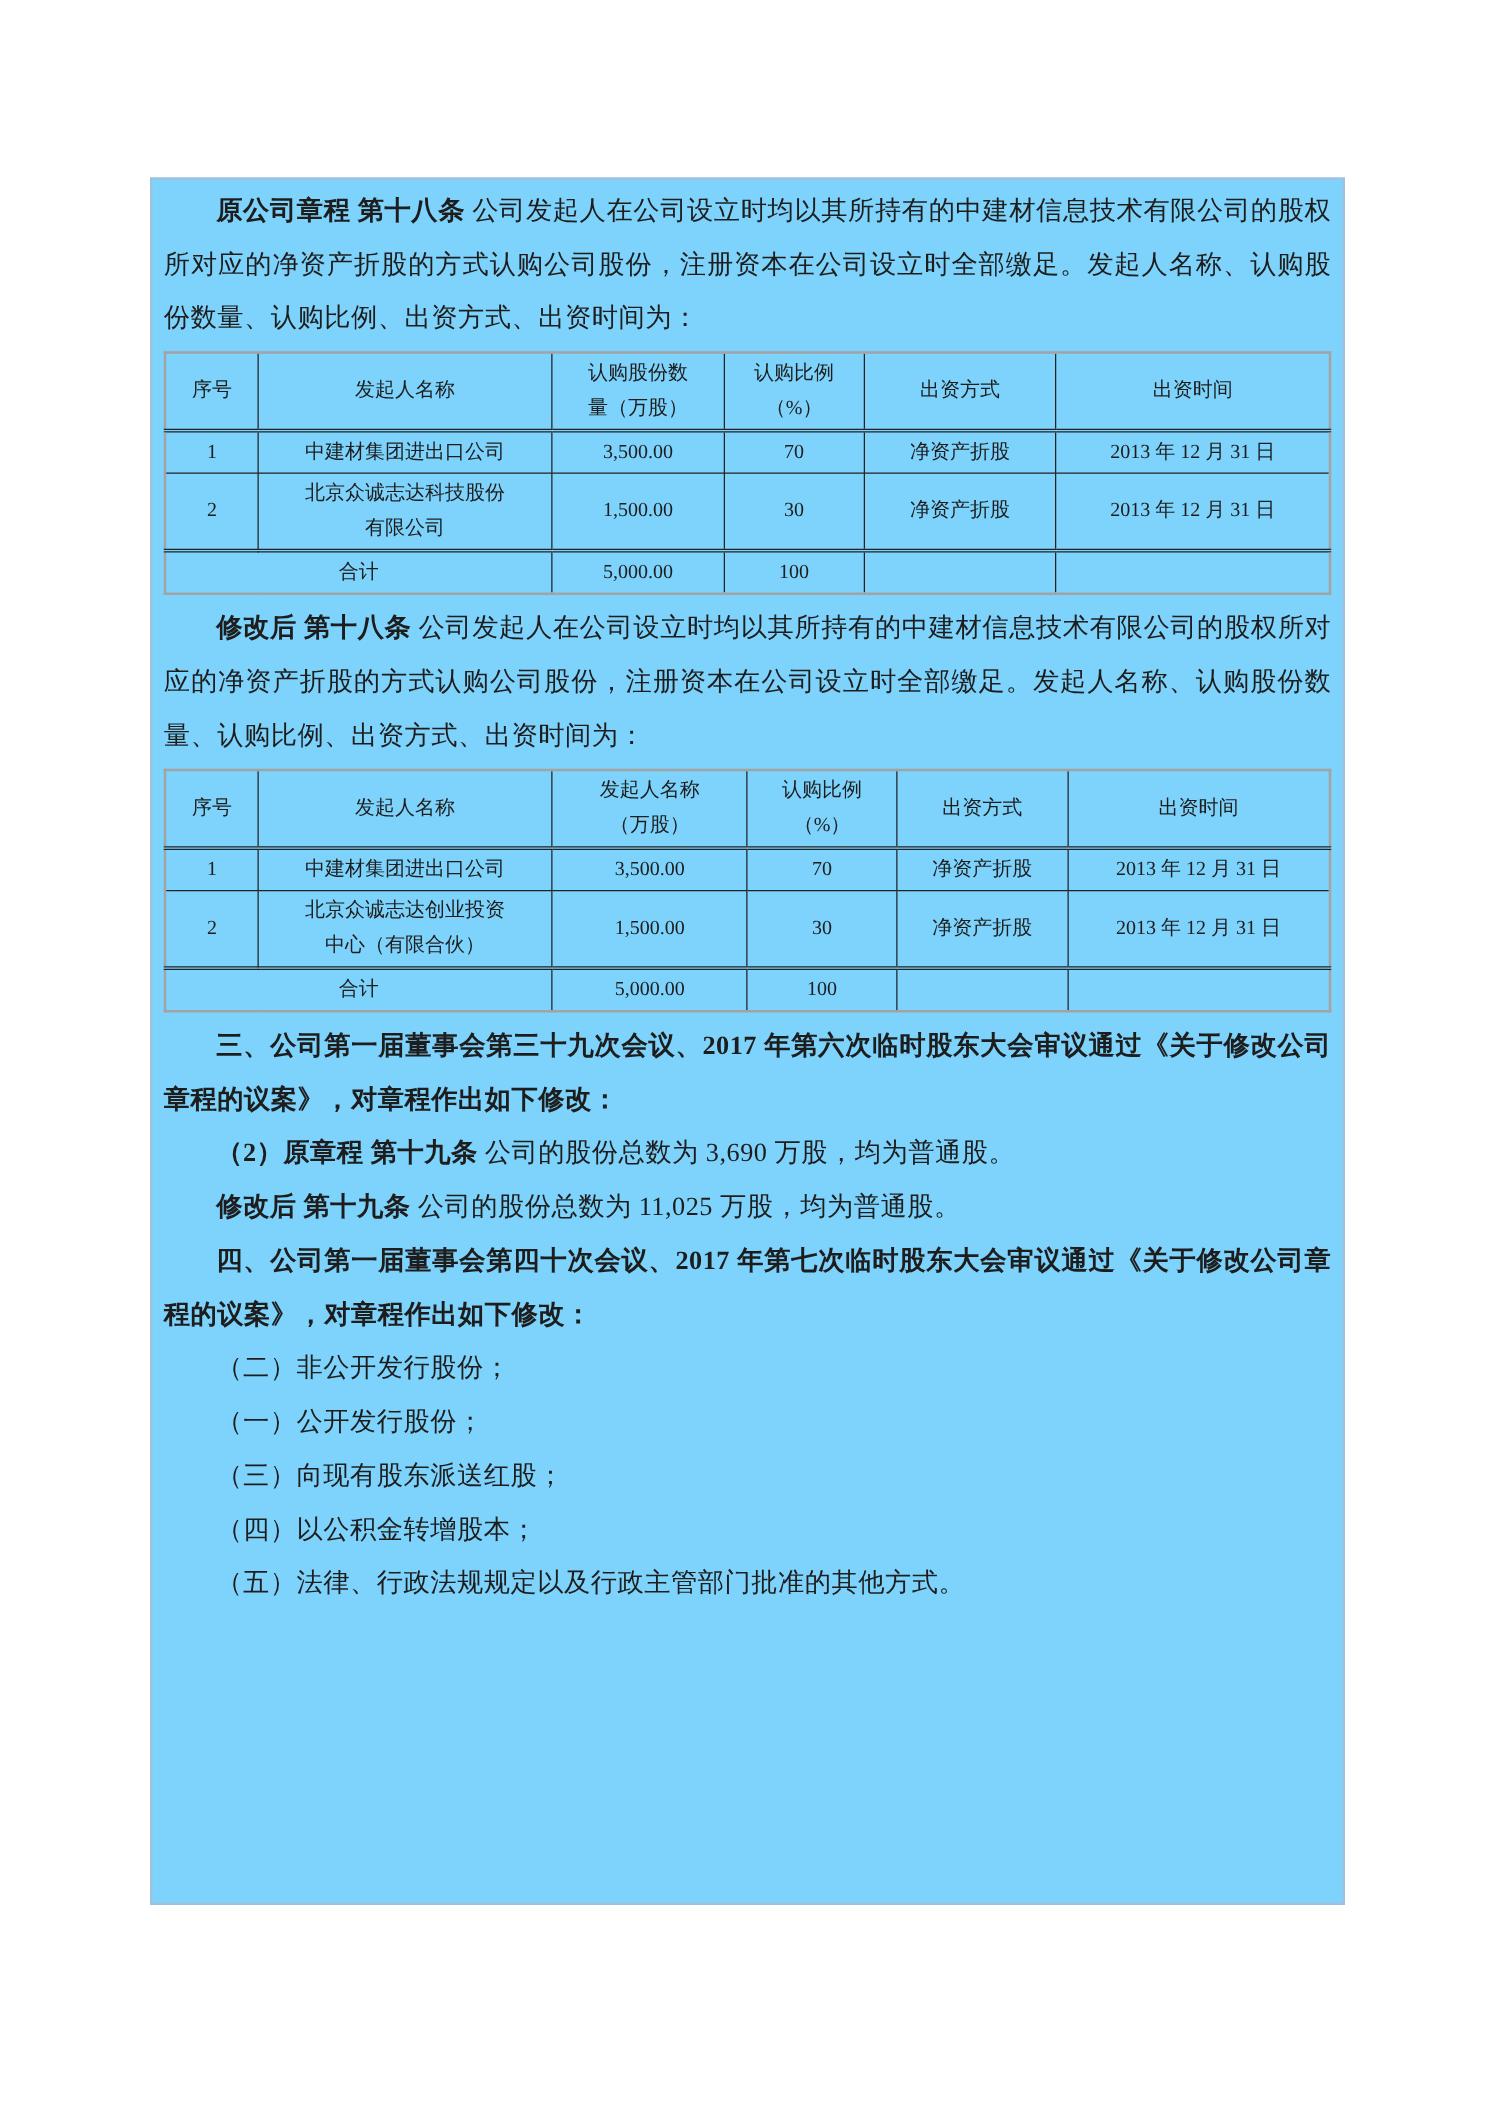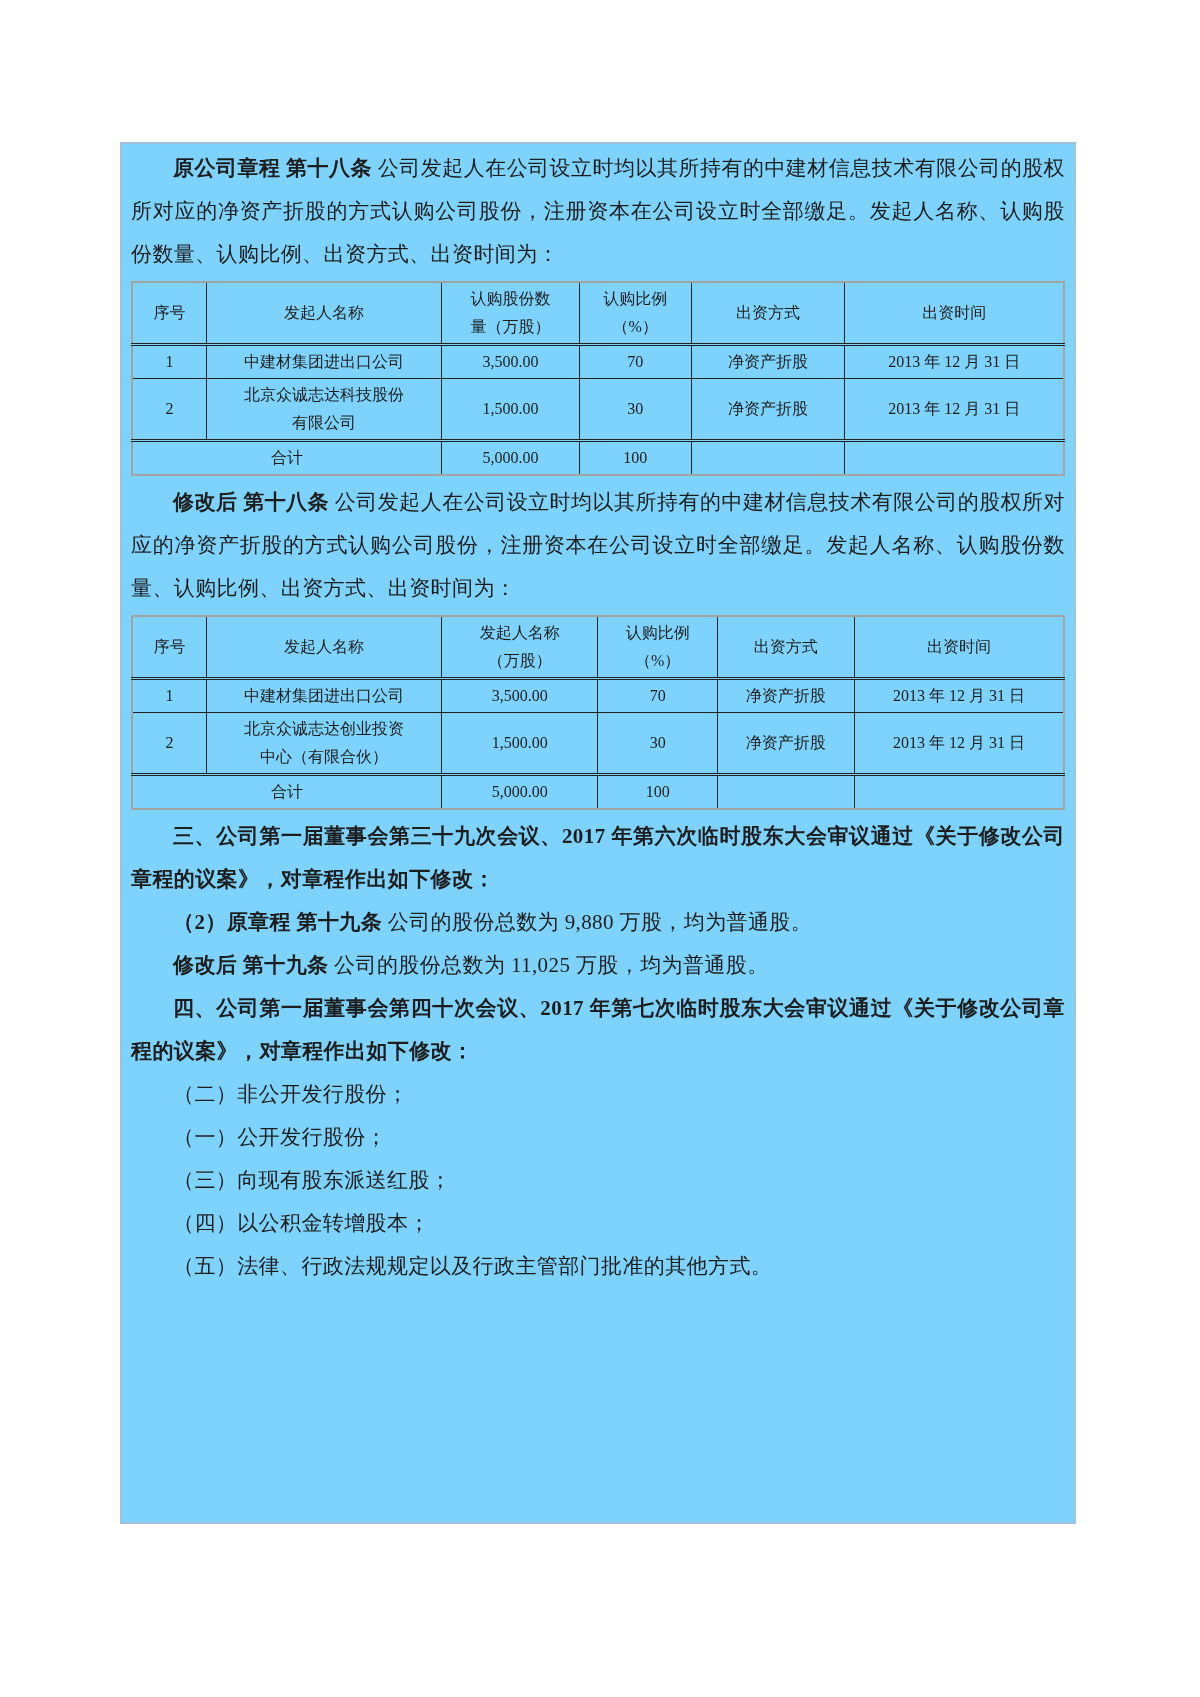--- a/index.html
+++ b/index.html
@@ -142,21 +142,21 @@
         <td></td>
         <td></td>
       </tr>
     </tbody>
   </table>
 
   <p class="para"><span class="lead">三、公司第一届董事会第三十九次会议、2017 年第六次临时股东大会审议通过《关于修改公司章程的议案》，对章程作出如下修改：</span></p>
 
 
 
-  <p class="para"><span class="lead">（2）原章程 第十九条</span><span> 公司的股份总数为 9,880 万股，均为普通股。</span></p>
+  <p class="para"><span class="lead">（2）原章程 第十九条</span><span> 公司的股份总数为 3,690 万股，均为普通股。</span></p>
 
   <p class="para"><span class="lead">修改后 第十九条</span><span> 公司的股份总数为 11,025 万股，均为普通股。</span></p>
 
   <p class="para"><span class="lead">四、公司第一届董事会第四十次会议、2017 年第七次临时股东大会审议通过《关于修改公司章程的议案》，对章程作出如下修改：</span></p>
 
 
   <p class="para">（二）非公开发行股份；</p>
   <p class="para">（一）公开发行股份；</p>
   <p class="para">（三）向现有股东派送红股；</p>
   <p class="para">（四）以公积金转增股本；</p>

